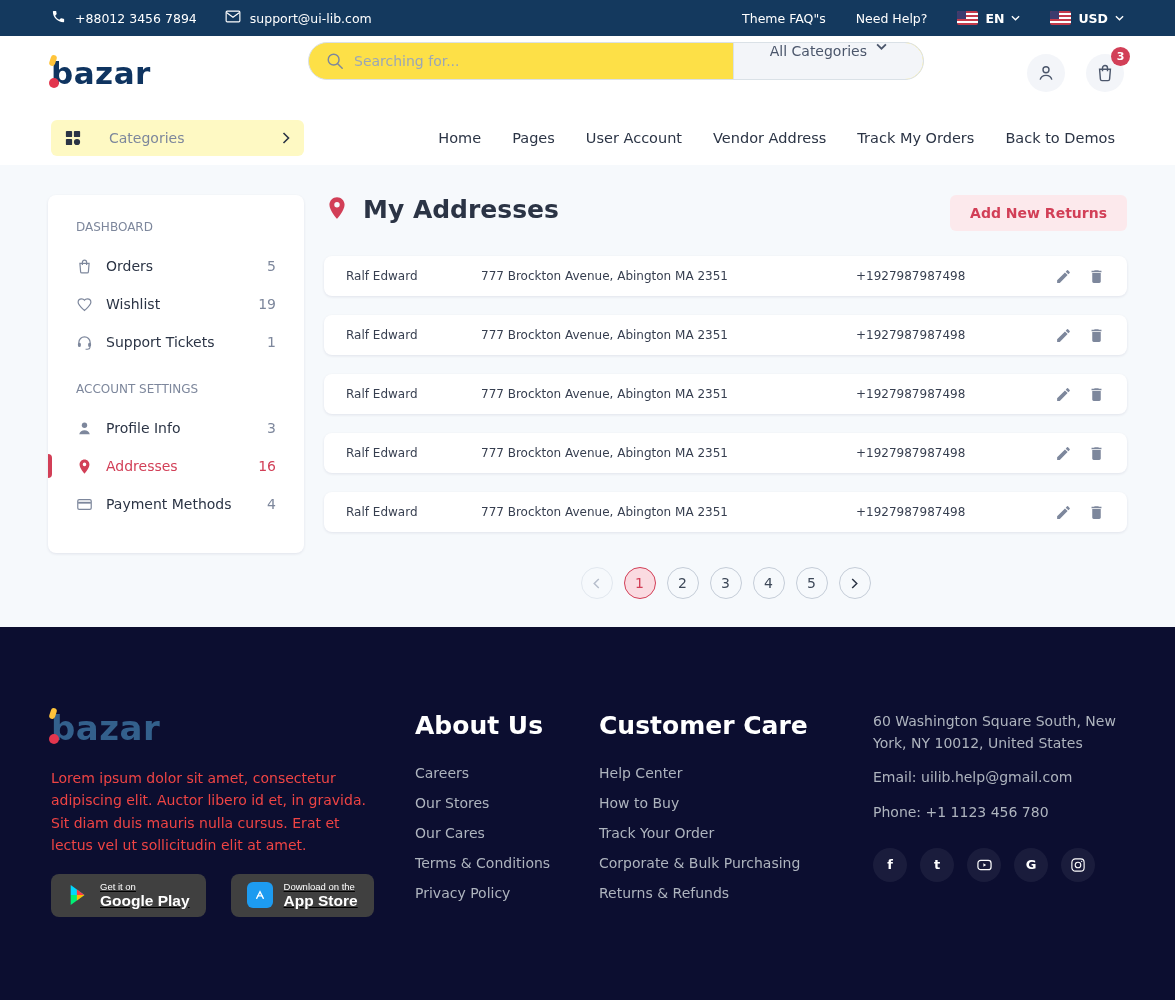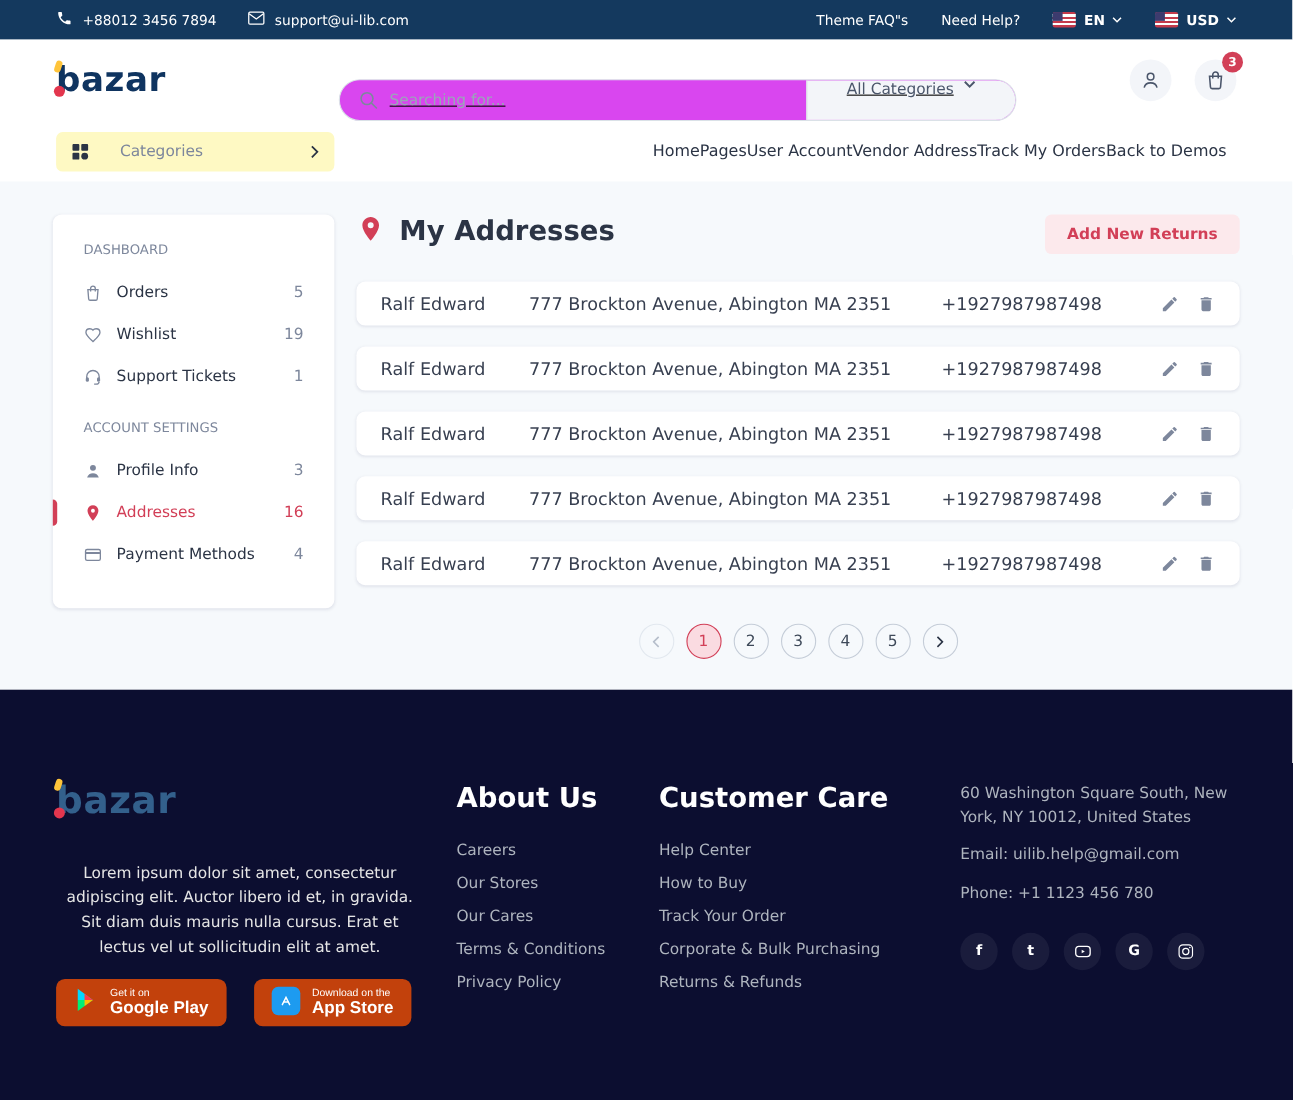--- a/index.html
+++ b/index.html
@@ -21,42 +21,42 @@
   
   .header { height:75px; background:#fff; position:relative; display:flex; align-items:center; padding:0 51px; }
   .logo { position:relative; line-height:1; cursor:pointer; }
   .logo-text { font-size:31px; font-weight:800; color:#0F3460; letter-spacing:.5px; }
   .logo::before { content:''; position:absolute; left:-1px; top:-3px; width:6px; height:11px;
     background:#FFC43A; border-radius:3px; transform:rotate(18deg); }
   .logo::after { content:''; position:absolute; left:-2px; bottom:1px; width:10px; height:10px;
     background:#E3364E; border-radius:50%; }
   .footer .logo-text { color:#33608C; font-size:34px; }
 
-  .search { position:absolute; left:308px; top:36px; width:616px; height:38px; display:flex;
-    align-items:center; border:1px solid #DAE1E7; border-radius:38px; background:#d946ef; overflow:hidden;text-decoration:underline; }
+  .search { position:absolute; left:308px; top:6px; width:616px; height:38px; display:flex;
+    align-items:center; border:1px solid #DAE1E7; border-radius:38px; background:#fde047; overflow:hidden; }
   .search-icon { margin-left:17px; display:flex; flex:none; }
   .search-input { border:none; outline:none; flex:1; font-size:14px; color:#2B3445; padding:0 10px;
     font-family:inherit; background:transparent; }
   .search-input::placeholder { color:#9AA6B8; }
   .search-cat { height:100%; display:flex; gap:9px; padding:0 36px;
     background:#F3F5F9; border-left:1px solid #DAE1E7; font-size:14px; color:#4B566B; cursor:pointer; flex:none; }
 
   .header-icons { position:absolute; right:51px; top:18px; display:flex; gap:21px; }
   .icon-circle { width:38px; height:38px; border-radius:50%; background:#F3F5F9; display:flex;
     align-items:center; justify-content:center; cursor:pointer; position:relative; }
   .badge { position:absolute; top:-7px; right:-6px; min-width:19px; height:19px; border-radius:50%;
     background:#D23F57; color:#fff; font-size:11px; font-weight:700; display:flex; align-items:center;
     justify-content:center; }
 
   
   .navrow { height:54px; background:#fff; display:flex; align-items:center; padding:0 60px 0 51px; }
   .categories-btn { width:253px; height:36px; background:#fef9c3; border-radius:6px; display:flex;
     align-items:center; gap:28px; padding:0 14px; cursor:pointer; }
   .categories-label { font-size:14px; color:#7D879C; flex:1; }
-  .nav-links { margin-left:auto; display:flex; }
+  .nav-links { margin-left:auto; display:flex; gap:31px; }
   .nav-link { font-size:14.5px; color:#2B3445; cursor:pointer; }
 
   
   .main { background:#F6F9FC; height:462px; padding:30px 48px 0; display:flex; gap:20px; }
   .sidebar { width:256px; height:358px; background:#fff; border-radius:8px;
     box-shadow:0 1px 3px rgba(3,0,71,.09); padding:25px 0 0; flex:none; }
   .side-title { padding:0 28px; font-size:12px; color:#7D879C; margin-bottom:13px; }
   .side-title.second { margin-top:21px; }
   .side-item { height:38px; display:flex; align-items:center; gap:13px; padding:0 28px;
     font-size:14px; color:#2B3445; cursor:pointer; position:relative; }
@@ -65,41 +65,41 @@
   .side-item.active::before { content:''; position:absolute; left:0; top:7px; width:4px; height:24px;
     background:#D23F57; border-radius:0 4px 4px 0; }
 
   .content { flex:1; }
   .content-header { display:flex; align-items:flex-start; margin-bottom:25px; height:36px; }
   .content-title { font-size:25px; font-weight:700; color:#2B3445; margin-left:13px; }
   .add-btn { margin-left:auto; background:#FCE9EC; color:#D23F57; border:none; border-radius:6px;
     font-size:14px; font-weight:600; padding:10px 20px; cursor:pointer; font-family:inherit; }
 
   .addr-row { height:40px; background:#fff; border-radius:8px; box-shadow:0 1px 3px rgba(3,0,71,.09);
-    display:flex; align-items:center; padding:0 22px; margin-bottom:19px; font-size:16px; color:#373F50; }
+    display:flex; align-items:center; padding:0 22px; margin-bottom:19px; font-size:12px; color:#373F50; }
   .addr-name { width:135px; flex:none; }
   .addr-address { width:375px; flex:none; }
   .addr-phone { flex:1; }
   .addr-actions { display:flex; gap:16px; }
   .icon-btn { background:none; border:none; cursor:pointer; display:flex; padding:0; }
 
   .pagination { display:flex; gap:11px; justify-content:center; margin-top:35px; }
   .page { width:32px; height:32px; border-radius:50%; border:1px solid #C5CDD8; background:transparent;
     color:#3E4959; font-size:14px; display:flex; align-items:center; justify-content:center;
     cursor:pointer; font-family:inherit; }
   .page.prev { border-color:#E2E8EF; }
   .page.active { background:#FADBE1; border-color:#D23F57; color:#D23F57; }
 
   
   .footer { background:#0C0E30; height:373px; padding:84px 51px 0; display:flex; }
   .f-col1 { width:334px; margin-right:30px; flex:none; }
-  .f-desc { margin-top:38px; font-size:14px; line-height:1.6; color:#e5e5e5;text-align:center; }
+  .f-desc { margin-top:22px; font-size:14px; line-height:1.6; color:#ef4444; }
   .store-row { margin-top:17px; display:flex; gap:25px; }
-  .store-btn { background:#c2410c; border:none; border-radius:8px; padding:7px 16px; display:flex;
-    gap:11px; cursor:pointer; }
+  .store-btn { background:#404040; border:none; border-radius:8px; padding:7px 16px; display:flex;
+    align-items:center; gap:11px; cursor:pointer;text-decoration:underline; }
   .store-text { text-align:left; }
   .store-small { font-size:9.5px; color:#fff; display:block; }
   .store-big { font-size:15.5px; font-weight:700; color:#fff; display:block; }
   .appstore-badge { width:26px; height:26px; border-radius:6px; background:#1D9BF0; display:flex;
     align-items:center; justify-content:center; flex:none; }
   .f-col { flex:none; }
   .f-col2 { width:184px; } .f-col3 { width:274px; } .f-col4 { flex:1; }
   .f-heading { font-size:25px; font-weight:700; color:#fff; margin-bottom:25px; }
   .f-link { font-size:14px; color:#AEB4BE; margin-bottom:14px; cursor:pointer; }
   .contact-line { font-size:14px; color:#AEB4BE; line-height:1.55; margin-bottom:13px; max-width:255px; }

